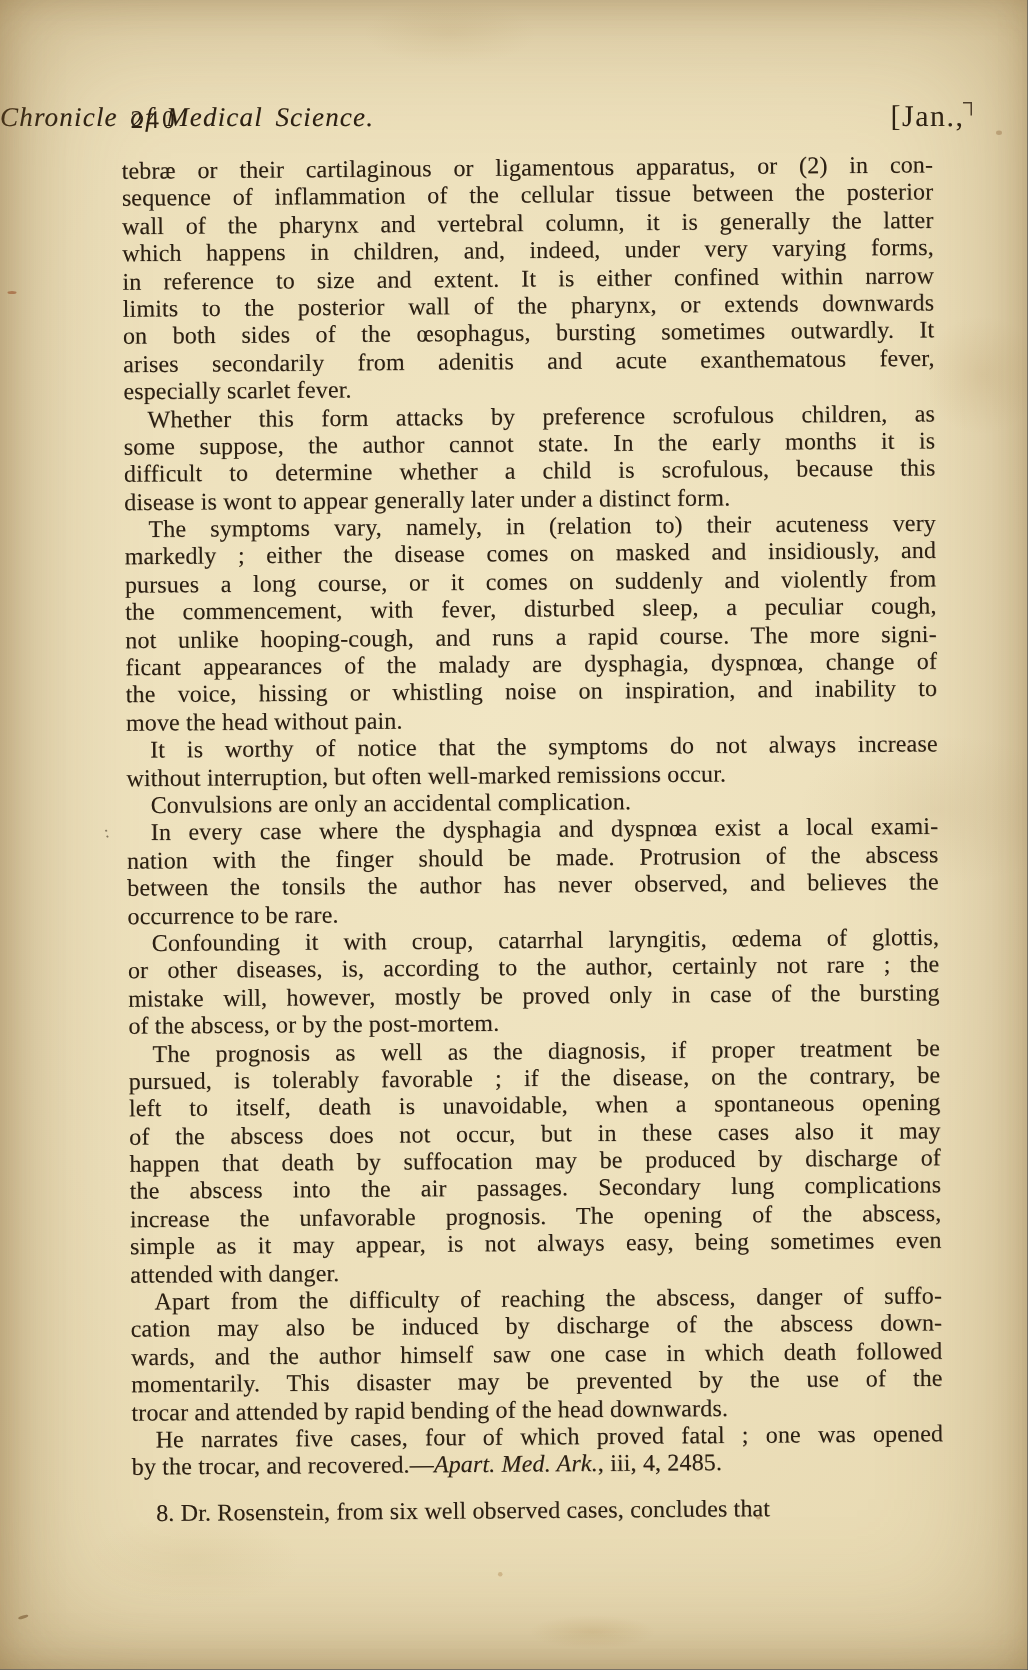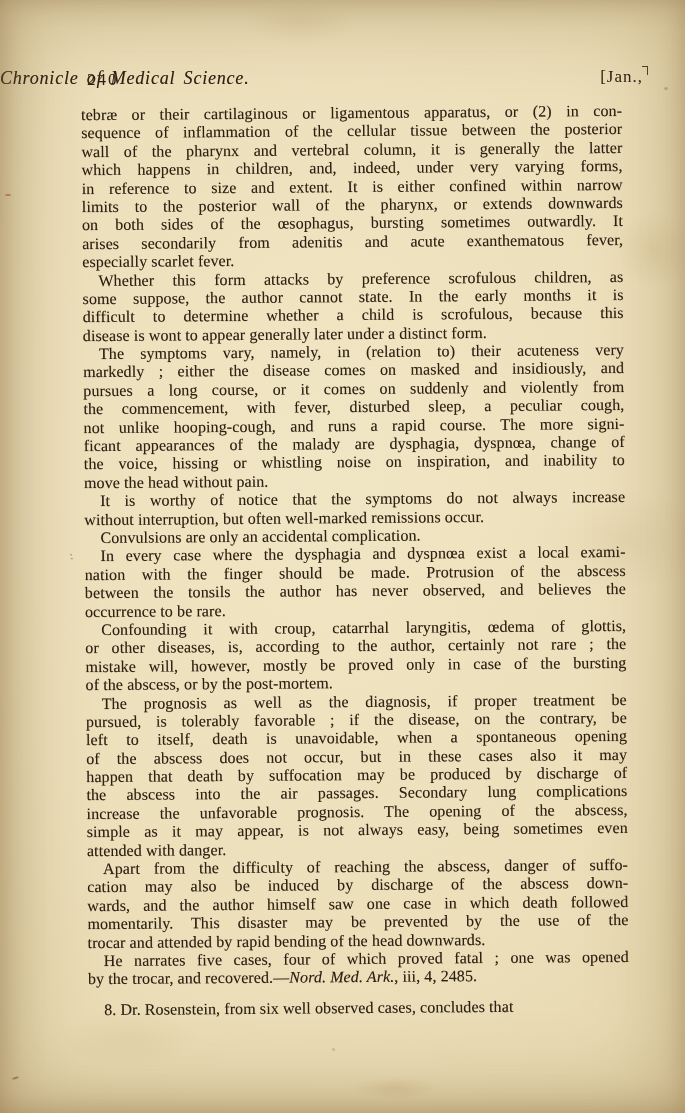--- a/index.html
+++ b/index.html
@@ -41,21 +41,21 @@
   .header-pagenum{
     position:absolute;left:87px;top:70px;
     font-size:17px;letter-spacing:2px;
   }
   .header-title{
     position:absolute;left:0;right:6px;top:68px;text-align:left;
     font-style:italic;font-size:18px;letter-spacing:.8px;word-spacing:3px;
     text-shadow:.2px .2px 0 rgba(45,30,15,.35);
   }
   .header-issue{
-    position:absolute;right:37px;top:67px;font-size:17px;letter-spacing:1px;
+    position:absolute;right:37px;top:67px;font-size:20px;letter-spacing:1px;
   }
   .bracket-frag{
     display:inline-block;width:5px;height:8px;
     border-top:1.6px solid #2c2013;border-right:1.6px solid #2c2013;
     position:relative;top:-7px;margin-left:-1px;opacity:.85;
   }
 
   .page-body{
     position:absolute;left:81px;top:104px;width:541px;
     transform:rotate(-0.45deg);transform-origin:50% 0;
@@ -157,21 +157,21 @@
         </div>
         <div class="paragraph indent">
           <div class="line first">Apart from the difficulty of reaching the abscess, danger of suffo-</div>
           <div class="line">cation may also be induced by discharge of the abscess down-</div>
           <div class="line">wards, and the author himself saw one case in which death followed</div>
           <div class="line">momentarily.  This disaster may be prevented by the use of the</div>
           <div class="line last">trocar and attended by rapid bending of the head downwards.</div>
         </div>
         <div class="paragraph indent">
           <div class="line first">He narrates five cases, four of which proved fatal ;  one was opened</div>
-          <div class="line last"><span>by the trocar, and recovered.—</span><span class="italic">Nord. Med. Ark.</span><span>, iii, 4, 2485.</span></div>
+          <div class="line last"><span>by the trocar, and recovered.—</span><span class="italic">Apart. Med. Ark.</span><span>, iii, 4, 2485.</span></div>
         </div>
         <div class="paragraph indent spaced">
           <div class="line first last">8. Dr. Rosenstein, from six well observed cases, concludes that</div>
         </div>
       </div>
   </div>
 
   <div class="vignette"></div>
 </div>
 

